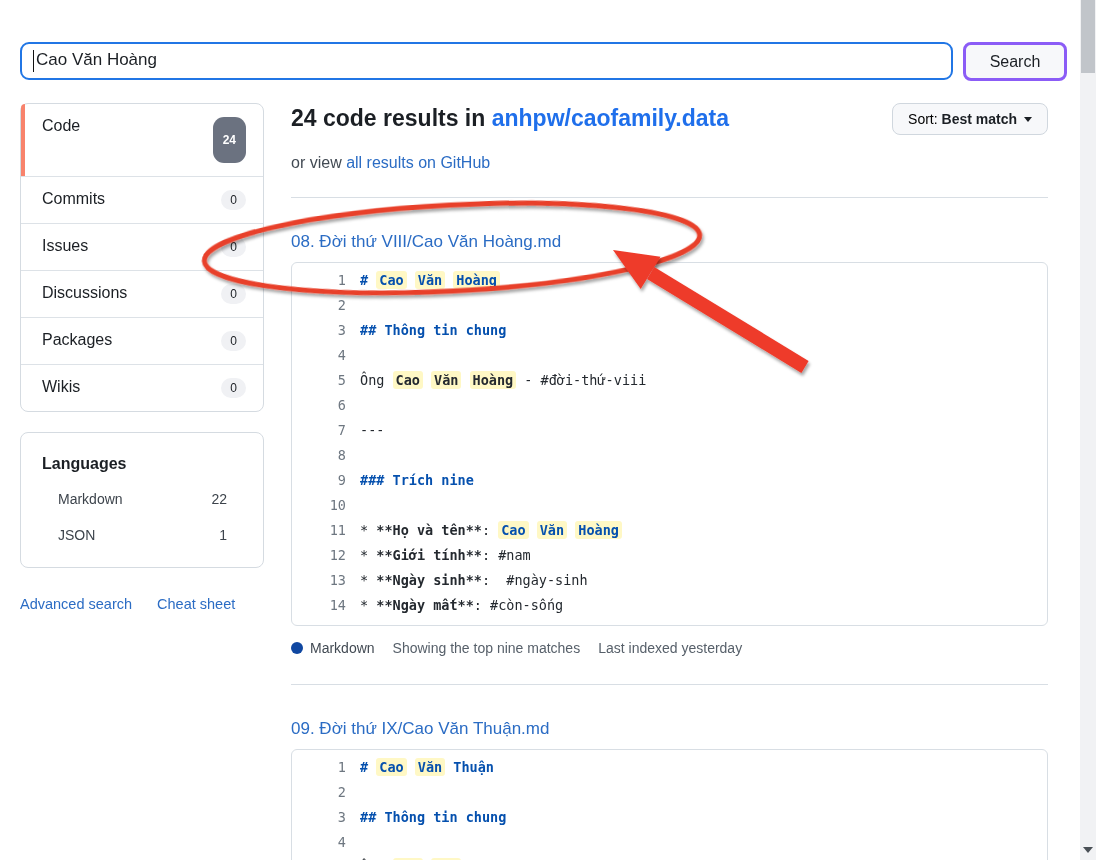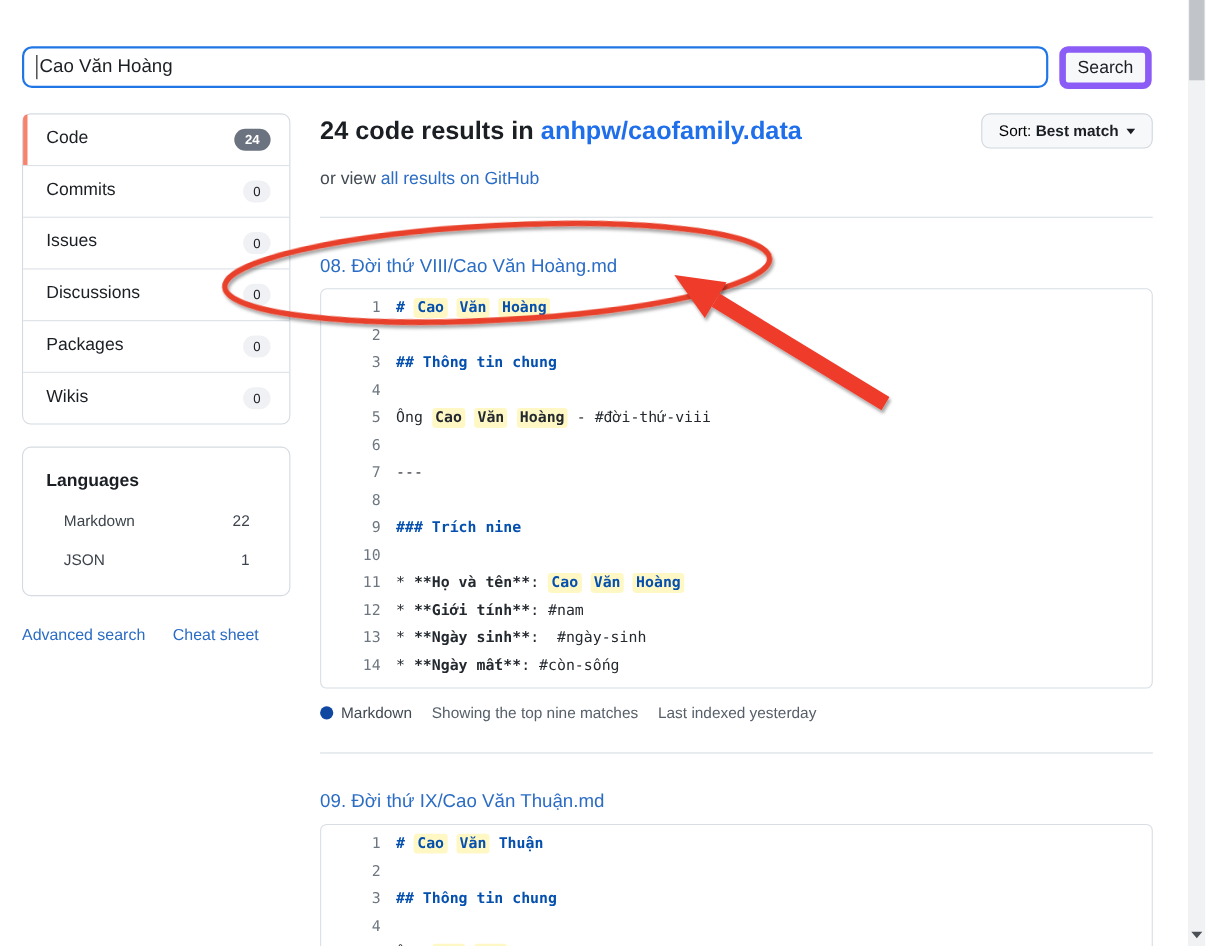--- a/index.html
+++ b/index.html
@@ -6,36 +6,36 @@
   html,body { background:#fff; }
   body { font-family:"Liberation Sans","DejaVu Sans",sans-serif; color:#1b1f24; }
   .page { position:relative; width:1096px; height:860px; overflow:hidden; background:#fff; }
 
   
   .search-row { display:flex; gap:10px; padding:42px 20px 0 20px; }
   .search-wrap { position:relative; width:933px; }
   .search-input { width:933px; height:38px; border:2px solid #2176e5; border-radius:9px;
     font-family:"Liberation Sans",sans-serif; font-size:17px; color:#1b1f24; padding:0 12px 2px 14px; outline:none; background:#fff; }
   .caret-bar { position:absolute; left:13px; top:8px; width:1px; height:22px; background:#111; }
-  .search-btn { width:84px; height:39px; background:#f7f8fa; border:6px solid #8b5cf6; border-radius:8px;
+  .search-btn { width:104px; height:39px; background:#f7f8fa; border:3px solid #8b5cf6; border-radius:8px;
     font-family:"Liberation Sans",sans-serif; font-size:16px; color:#1b1f24; cursor:pointer; }
 
   
   .content { display:flex; gap:27px; padding:22px 0 0 20px; align-items:flex-start; }
 
   
   .sidebar { width:244px; flex:none; }
   .card { border:1px solid #d5dbe1; border-radius:8px; background:#fff; }
   .nav-item { position:relative; display:flex; justify-content:space-between;
     padding:13px 17px 13px 21px; font-size:16px; color:#1b1f24; cursor:pointer; }
   .nav-item:not(:last-child){ border-bottom:1px solid #dde2e7; }
   .nav-item.active::before { content:""; position:absolute; left:0; top:0; bottom:0; width:4px;
     background:#f8836c; border-top-left-radius:7px; }
   .badge { background:#f0f1f4; color:#1b1f24; font-size:12px; padding:3px 9px; border-radius:11px; font-weight:400; }
-  .badge-dark { background:#6b7280; color:#fff; font-weight:700; padding:3px 10px; }
+  .badge-dark { background:#6b7280; color:#fff; font-weight:700; padding:16px 10px; }
   .lang-card { margin-top:20px; padding-bottom:14px; }
   .lang-title { font-size:16px; font-weight:700; padding:22px 20px 8px 21px; color:#1b1f24; }
   .lang-row { display:flex; justify-content:space-between; padding:10px 36px 10px 37px; font-size:14px; color:#3d444c; cursor:pointer; }
   .quick-links { margin-top:28px; display:flex; gap:25px; font-size:14.5px; }
   .quick-links .qlink { color:#2b6cc4; cursor:pointer; }
 
   
   .main { width:757px; flex:none; }
   .head-row { display:flex; justify-content:space-between; align-items:flex-start; }
   .h2 { font-size:23px; font-weight:700; line-height:30px; color:#1b1f24; }

